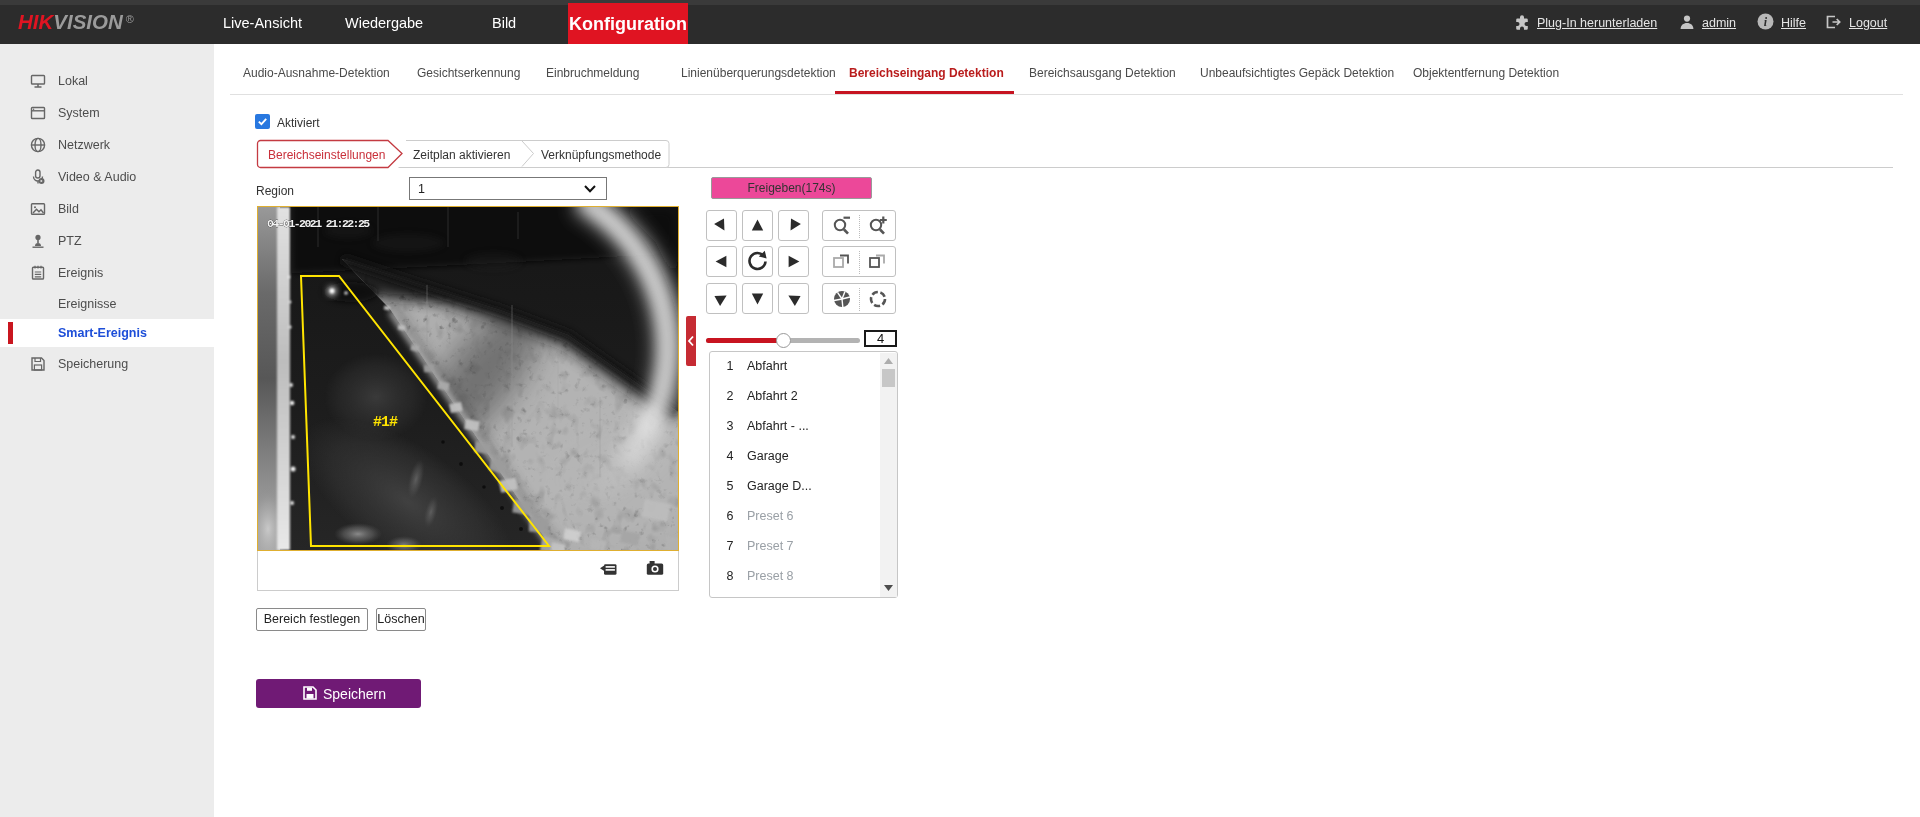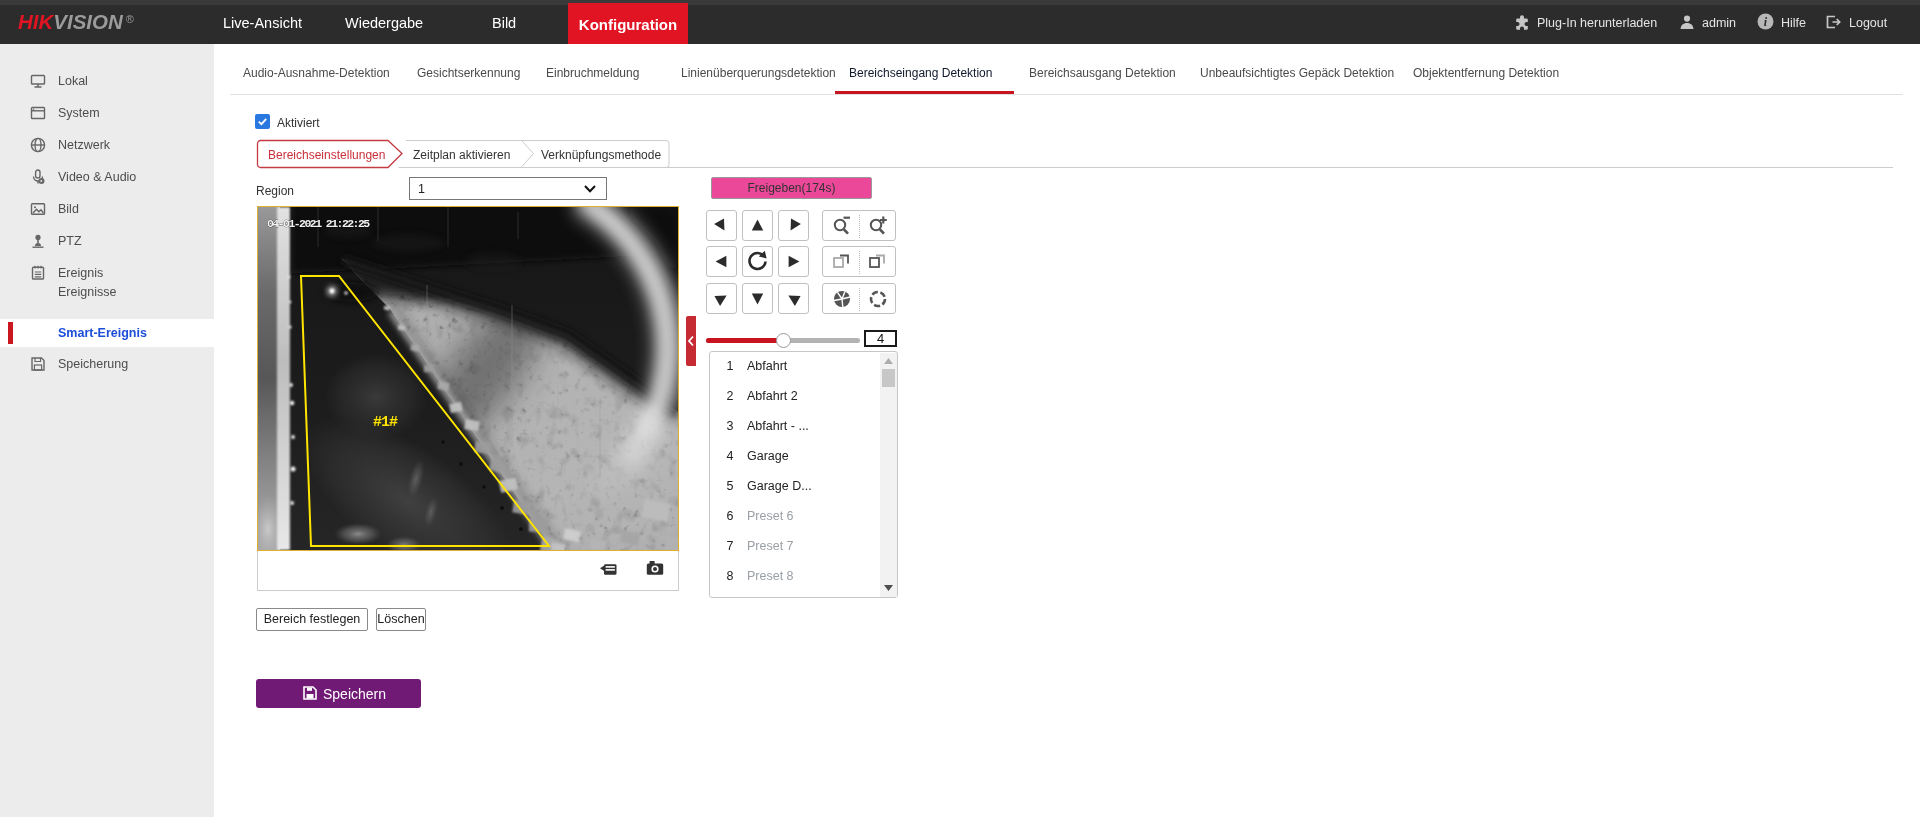--- a/index.html
+++ b/index.html
@@ -6,34 +6,34 @@
 html,body { width:1920px; height:817px; background:#fff; font-family:"Liberation Sans", sans-serif; overflow:hidden; }
 .abs { position:absolute; }
 
 #topbar { position:absolute; left:0; top:0; width:1920px; height:44px; background:#2c2c2c; }
 #topbar .topstrip { position:absolute; left:0; top:0; width:1920px; height:5px; background:#3a3a3a; }
 #logo { position:absolute; left:18px; top:10px; font-style:italic; font-weight:bold; font-size:20.5px; letter-spacing:0px; }
 #logo .hik { color:#e01422; }
 #logo .vis { color:#9b9b9b; }
 #logo .reg { color:#9b9b9b; font-size:11px; font-style:normal; font-weight:normal; vertical-align:6px; margin-left:3px;}
 .topnav { position:absolute; top:0; height:44px; line-height:47px; color:#fff; font-size:14.5px; white-space:nowrap; }
-#konf { position:absolute; left:568px; top:3px; width:120px; height:41px; background:#e01422; color:#fff; font-weight:bold; font-size:15px; text-align:center; line-height:43px; }
-.topright { position:absolute; top:0; height:44px; line-height:46px; color:#e5e5e5; font-size:12.5px; }
+#konf { position:absolute; left:568px; top:3px; width:120px; height:41px; background:#e01422; color:#fff; font-weight:bold; font-size:18px; text-align:center; line-height:43px; }
+.topright { position:absolute; top:0; height:44px; line-height:46px; color:#e5e5e5; font-size:12.5px;text-decoration:underline; }
 .topright svg { vertical-align:-3px; margin-right:7px; }
 
 #sidebar { position:absolute; left:0; top:44px; width:214px; height:773px; background:#ececec; }
 .sitem { position:absolute; left:0; width:214px; height:28px; color:#4d4d4d; font-size:12.5px; }
 .sitem svg { position:absolute; left:30px; top:6px; }
 .sitem .t { position:absolute; left:58px; top:7px; }
 #sactive { position:absolute; left:0; top:275px; width:214px; height:28px; background:#fff; }
 #sactive .bar { position:absolute; left:8px; top:3px; width:5px; height:22px; background:#c9161f; }
 #sactive .t { position:absolute; left:58px; top:7px; color:#1d4ed8; font-weight:bold; font-size:12.5px; }
 
 .mtab { position:absolute; top:66px; font-size:12px; color:#4a4a4a; white-space:nowrap; }
-.mtab.act { color:#0f172a; font-weight:normal; }
+.mtab.act { color:#b91c1c; font-weight:bold; }
 #tabline { position:absolute; left:230px; top:94px; width:1673px; height:1px; background:#e0e0e0; }
 #tabunder { position:absolute; left:835px; top:91px; width:179px; height:3px; background:#c61421; }
 
 #chk { position:absolute; left:255px; top:114px; width:15px; height:15px; background:#2878e0; border-radius:2px; }
 #chk svg { position:absolute; left:1px; top:1px; }
 #chklab { position:absolute; left:277px; top:116px; font-size:12px; color:#333; }
 .stt { position:absolute; top:148px; font-size:12px; white-space:nowrap; }
 
 #reglab { position:absolute; left:256px; top:184px; font-size:12px; color:#333; }
 #regsel { position:absolute; left:409px; top:177px; width:198px; height:23px; border:1px solid #777; background:#fff; }
@@ -128,21 +128,21 @@
       <span class="t">PTZ</span>
     </div>
 <div class="sitem" style="top:215px;">
       <svg width="16" height="16" viewBox="0 0 16 16" fill="none" stroke="#666" stroke-width="1.4">
         <rect x="2.5" y="2.2" width="11" height="11.8" rx="0.8"></rect>
         <path d="M5,0.8 v2.8 M8,0.8 v2.8 M11,0.8 v2.8" stroke-width="1.2"></path>
         <path d="M4.8,7 h6.4 M4.8,9.4 h6.4 M4.8,11.8 h6.4" stroke-width="1.2"></path>
       </svg>
       <span class="t">Ereignis</span>
     </div>
-<div class="sitem" style="top:234px;">
+<div class="sitem" style="top:246px;">
       <span class="t">Ereignisse</span>
     </div>
 <div id="sactive">
       <div class="bar"></div>
       <span class="t">Smart-Ereignis</span>
     </div>
 <div class="sitem" style="top:306px;">
       <svg width="16" height="16" viewBox="0 0 16 16" fill="none" stroke="#666" stroke-width="1.4">
         <path d="M2,2 h9.5 l2.5,2.5 v9.5 h-12 z"></path>
         <path d="M5,2 v3.5 h5.5 v-3.5" stroke-width="1.2"></path>

